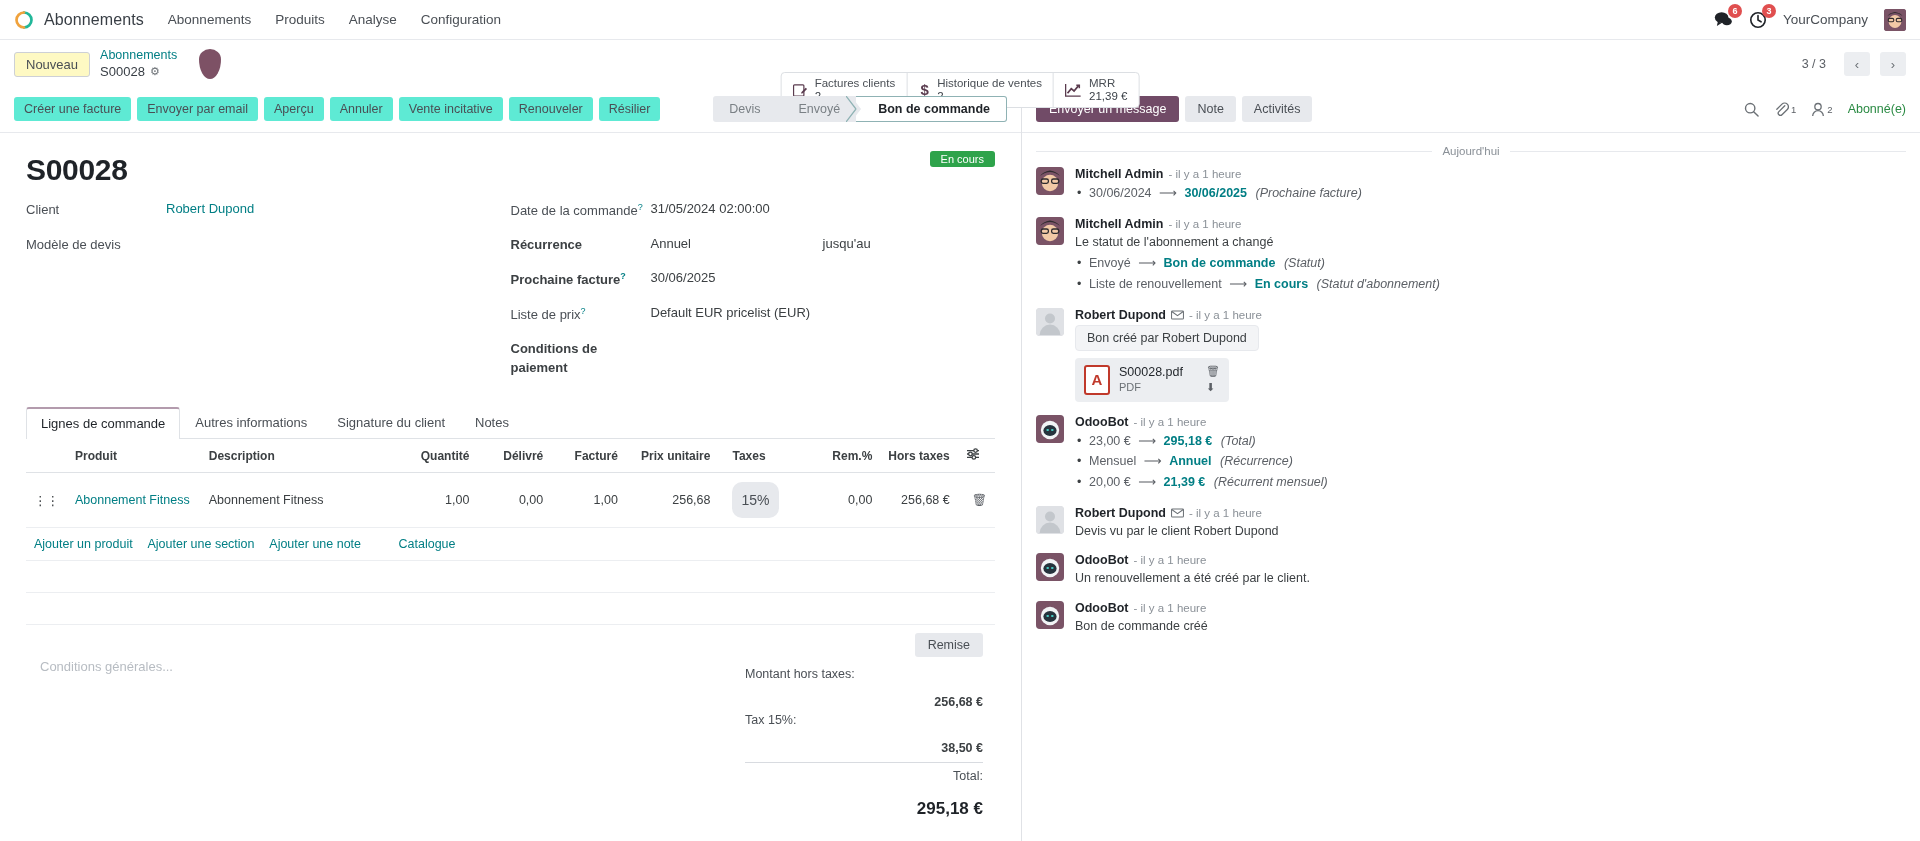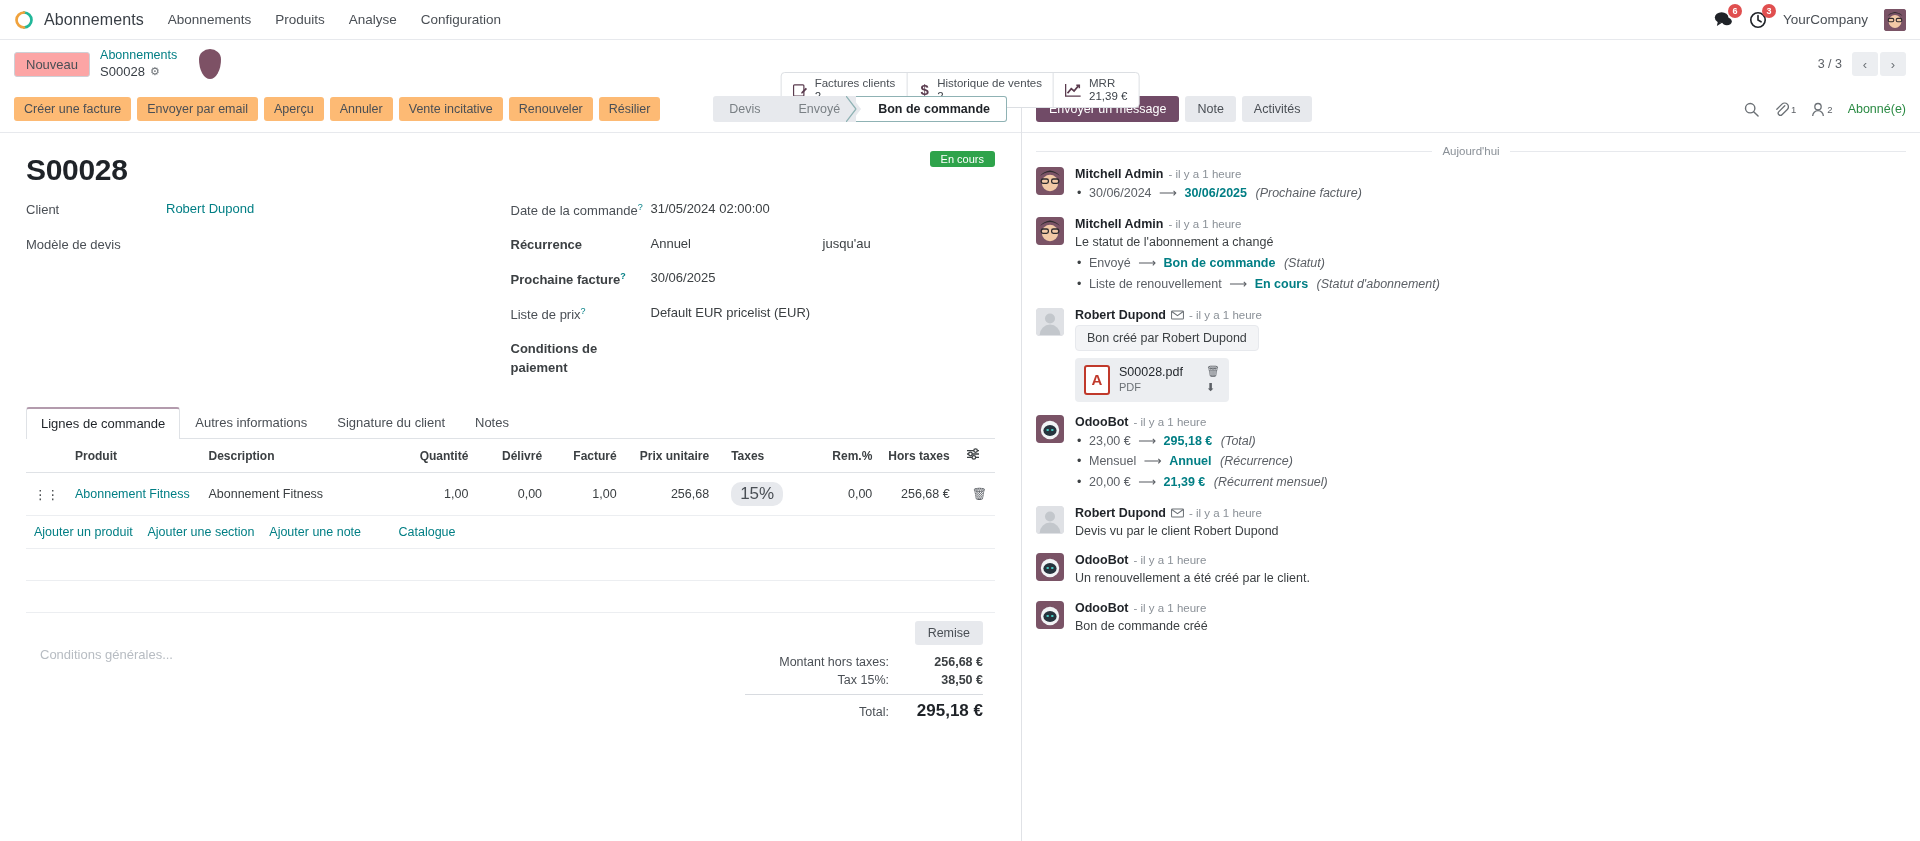--- a/index.html
+++ b/index.html
@@ -31,21 +31,21 @@
     width:22px; height:22px; border-radius:3px; overflow:hidden;
     background:#6d4b5f; display:block; cursor:pointer;
   }
 
   
   .cp {
     height:48px; display:flex; align-items:center; padding:0 14px;
     background:#fff; position:relative;
   }
   .btn-new {
-    border:1px solid #cdd0d6; background:#fca5a5; border-radius:3px;
+    border:1px solid #cdd0d6; background:#fef9c3; border-radius:3px;
     padding:4px 11px; font-size:13px; color:#4a4f55; cursor:pointer; margin-right:10px;
   }
   .breadcrumb { line-height:1.25; }
   .bc-parent { color:#017e84; font-size:12.5px; cursor:pointer; }
   .bc-current { font-size:13px; color:#383E45; display:flex; align-items:center; gap:5px;}
   .gear-icon { font-size:11px; color:#6b7075; cursor:pointer; }
   .drop-shape {
     width:22px; height:30px; margin-left:22px; background:#7d5165;
     border-radius:50% 50% 50% 50% / 66% 66% 34% 34%;
     transform:rotate(180deg); flex:0 0 auto;
@@ -59,40 +59,40 @@
   .stat-btn {
     display:flex; align-items:center; gap:7px; padding:4px 11px; cursor:pointer;
     border-right:1px solid #dcdfe3;
   }
   .stat-btn:last-child { border-right:none; }
   .stat-ico { color:#5a3b4e; font-size:15px; display:flex; align-items:center;}
   .stat-txt { line-height:1.15; }
   .stat-label { font-size:11.5px; color:#4a4f55; display:block; }
   .stat-value { font-size:11.5px; color:#383E45; display:block; }
 
-  .pager { margin-left:auto; display:flex; align-items:center; gap:2px; }
+  .pager { margin-left:auto; display:flex; align-items:center; gap:10px; }
   .pager-count { font-size:12.5px; color:#5c6066; margin-right:8px; }
   .pager-btn {
     width:26px; height:24px; background:#eceef1; border:none; border-radius:3px;
     color:#6b7075; font-size:13px; cursor:pointer; display:flex;
     align-items:center; justify-content:center;
   }
 
   
   .main { display:flex; height:753px; }
   .form-pane { width:1022px; border-right:1px solid #e0e2e6; display:flex; flex-direction:column; }
   .chat-pane { flex:1; display:flex; flex-direction:column; background:#fff; }
 
   
   .statusbar {
     display:flex; align-items:center; padding:8px 14px 10px;
     border-bottom:1px solid #e7e9ed; background:#fff; gap:6px; flex-wrap:nowrap;
   }
   .act-btn {
-    background:#fdba74; border:none; border-radius:3px; padding:5px 10px;
+    background:#5eead4; border:none; border-radius:3px; padding:5px 10px;
     font-size:12.5px; color:#4a4f55; cursor:pointer; white-space:nowrap;text-align:center;
   }
 
   .pipeline { margin-left:auto; display:flex; align-items:stretch; height:26px; }
   .stage {
     position:relative; display:flex; align-items:center; background:#e7e9ed;
     padding:0 16px 0 22px; font-size:12.5px; color:#7a8085; cursor:pointer;
   }
   .stage:first-child { border-radius:3px 0 0 3px; padding-left:16px; }
   .stage::after {
@@ -145,21 +145,21 @@
     font-size:12px; font-weight:bold; color:#3c4043; padding:9px 8px;
     border-bottom:1px solid #dfe2e6; text-align:left; white-space:nowrap;
   }
   table.lines th.num, table.lines td.num { text-align:right; }
   table.lines td {
     font-size:12.5px; color:#3c4043; padding:9px 8px; border-bottom:1px solid #eceef1;
   }
   .drag-cell { width:22px; color:#b7bcc2; cursor:grab; font-size:11px; padding-left:4px;}
   .prod-link { color:#017e84; cursor:pointer; }
   .tax-pill {
-    background:#e7e9ed; border-radius:10px; padding:2px 9px; font-size:17px; color:#4a4f55;
+    background:#e7e9ed; border-radius:10px; padding:10px 9px; font-size:14px; color:#4a4f55;
     display:inline-block;
   }
   .money-link { color:#017e84; }
   .trash { color:#5c6066; cursor:pointer; font-size:12px; margin-left:6px;}
 
   .addrow td { padding:9px 8px 9px 14px; border-bottom:1px solid #eceef1; }
   .add-link { color:#017e84; font-size:12.5px; cursor:pointer; margin-right:12px; }
   .add-link.spaced { margin-left:22px; }
   .blank-row td { height:32px; border-bottom:1px solid #eceef1; }
 
@@ -167,21 +167,21 @@
   .totals-wrap { display:flex; margin-top:8px; }
   .terms {
     flex:1; font-size:13px; color:#b7bcc2; padding:26px 10px 0 14px;
   }
   .totals { width:250px; padding-right:12px; }
   .remise-row { display:flex; justify-content:flex-end; margin-bottom:8px; }
   .btn-remise {
     background:#e7e9ed; border:none; border-radius:3px; padding:5px 13px;
     font-size:12.5px; color:#4a4f55; cursor:pointer;
   }
-  .trow { display:flex; justify-content:flex-end; gap:14px; font-size:12.5px; padding:2px 0; }
+  .trow { display:flex; justify-content:flex-end; gap:14px; font-size:12.5px; padding:2px 0;flex-direction:column; }
   .tlabel { color:#4a4f55; }
   .tval { min-width:80px; text-align:right; font-weight:bold; color:#3c4043; }
   .trow.total { border-top:1px solid #d8dbe0; margin-top:5px; padding-top:6px; font-size:16px; }
   .trow.total .tlabel { font-size:12.5px; align-self:flex-end; padding-bottom:2px; }
   .trow.total .tval { font-size:17px; font-weight:bold; color:#1f2328; }
 
   
   .chatter-top {
     display:flex; align-items:center; gap:6px; padding:8px 14px 10px;
     border-bottom:1px solid #e7e9ed;

